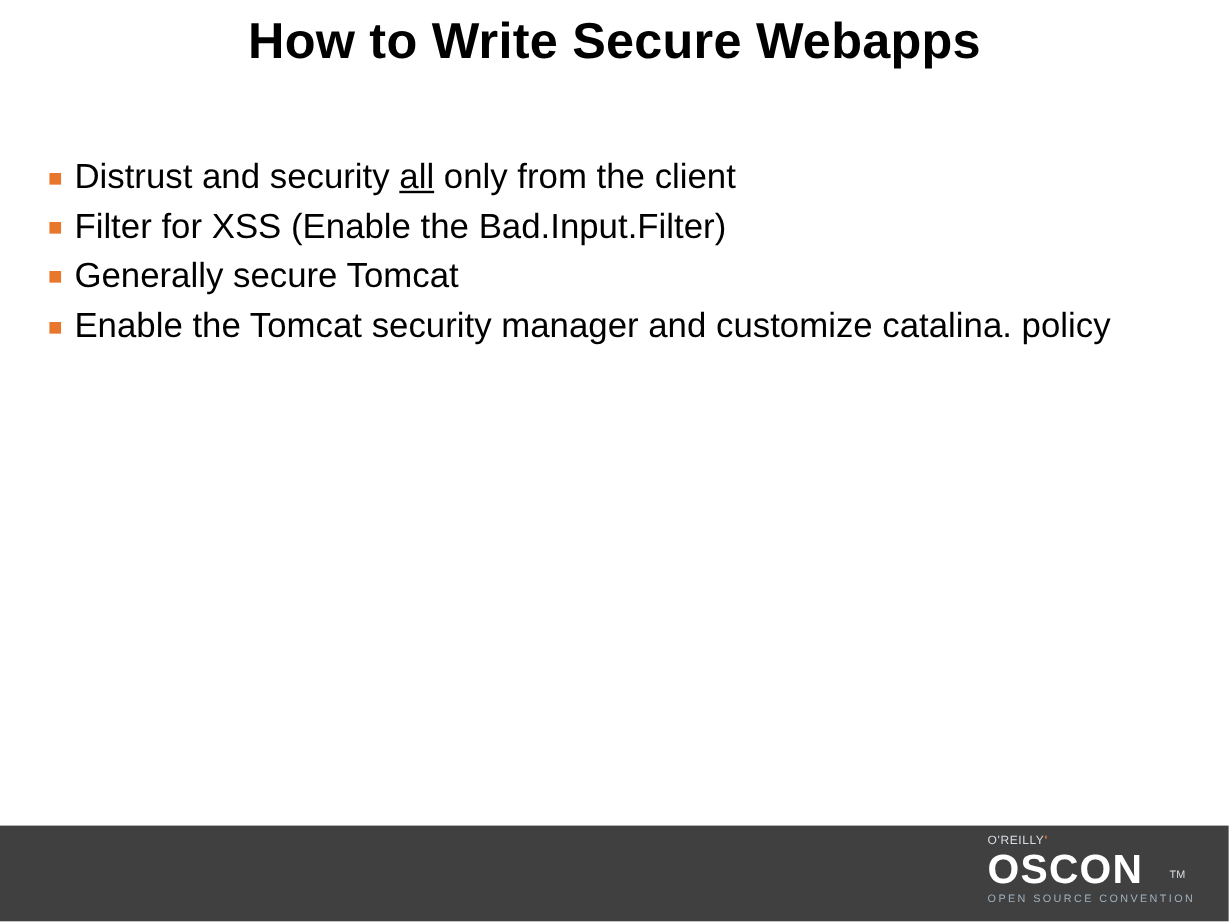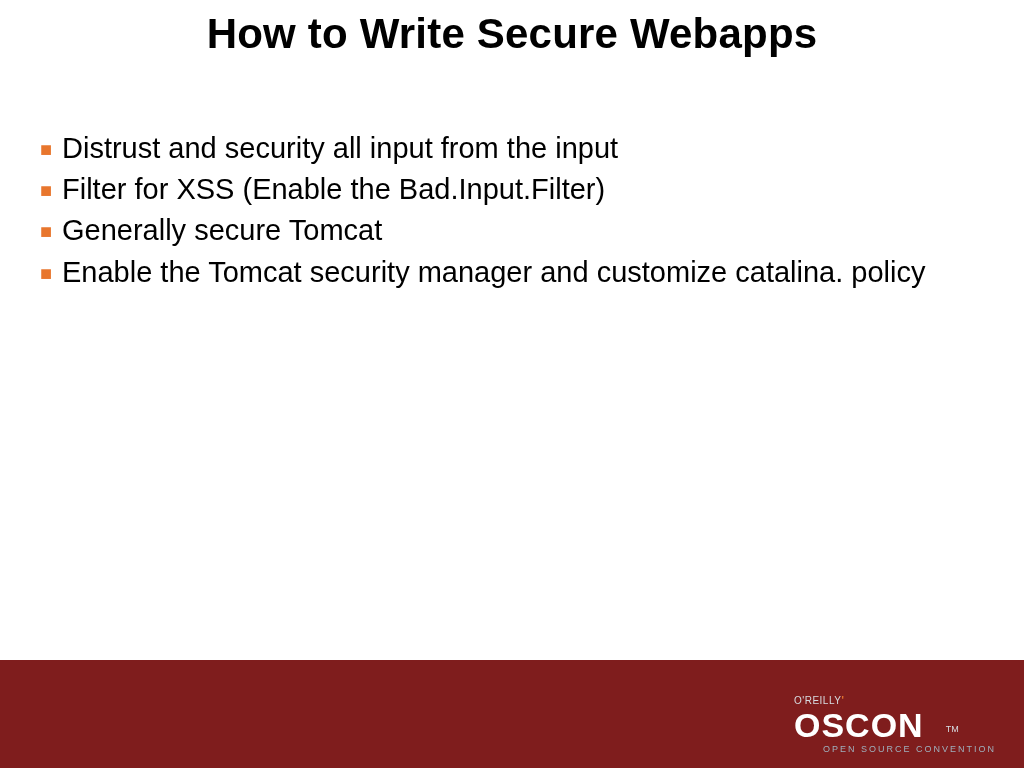--- a/index.html
+++ b/index.html
@@ -51,29 +51,30 @@
     display: inline-block;
     width: 22px;
     text-indent: 0;
     vertical-align: 2px;
   }
   .plain-line {
     display: block;
     padding-left: 0;
   }
   .u {
+    text-decoration: underline;
     margin-top: 36px;
   }
   .footer {
     position: absolute;
     left: 0;
     right: 0;
     bottom: 0;
-    height: 108px;
-    background: #7f1d1d;
+    height: 80px;
+    background: #404040;
   }
   .brand {
     position: absolute;
     right: 28px;
     bottom: 14px;
     text-align: left;
     color: #fff;
   }
   .brand-top {
     font-size: 10px;
@@ -100,35 +101,34 @@
   .tm {
     font-size: 9px;
     color: #d7dde2;
     margin-top: 16px;
   }
   .brand-sub {
     font-size: 9px;
     letter-spacing: 2px;
     color: #9fb0bd;
     margin-top: 2px;
-    margin-left: 29px;
   }
 </style>
 </head>
 <body>
 
 <div class="slide">
 
   <div class="title">How to Write Secure Webapps</div>
 
   <div class="body">
 
 
     <span class="bullet-row">
-      <span class="sq">■</span><span>Distrust and security </span><span class="u">all</span><span> input from the input</span>
+      <span class="sq">■</span><span>Distrust and security </span><span class="u">all</span><span> only from the client</span>
     </span>
 
 
     <span class="bullet-row">
       <span class="sq">■</span><span>Filter for XSS (Enable the Bad.Input.Filter)</span>
     </span>
 
 
     <span class="bullet-row">
       <span class="sq">■</span><span>Generally secure Tomcat</span>

